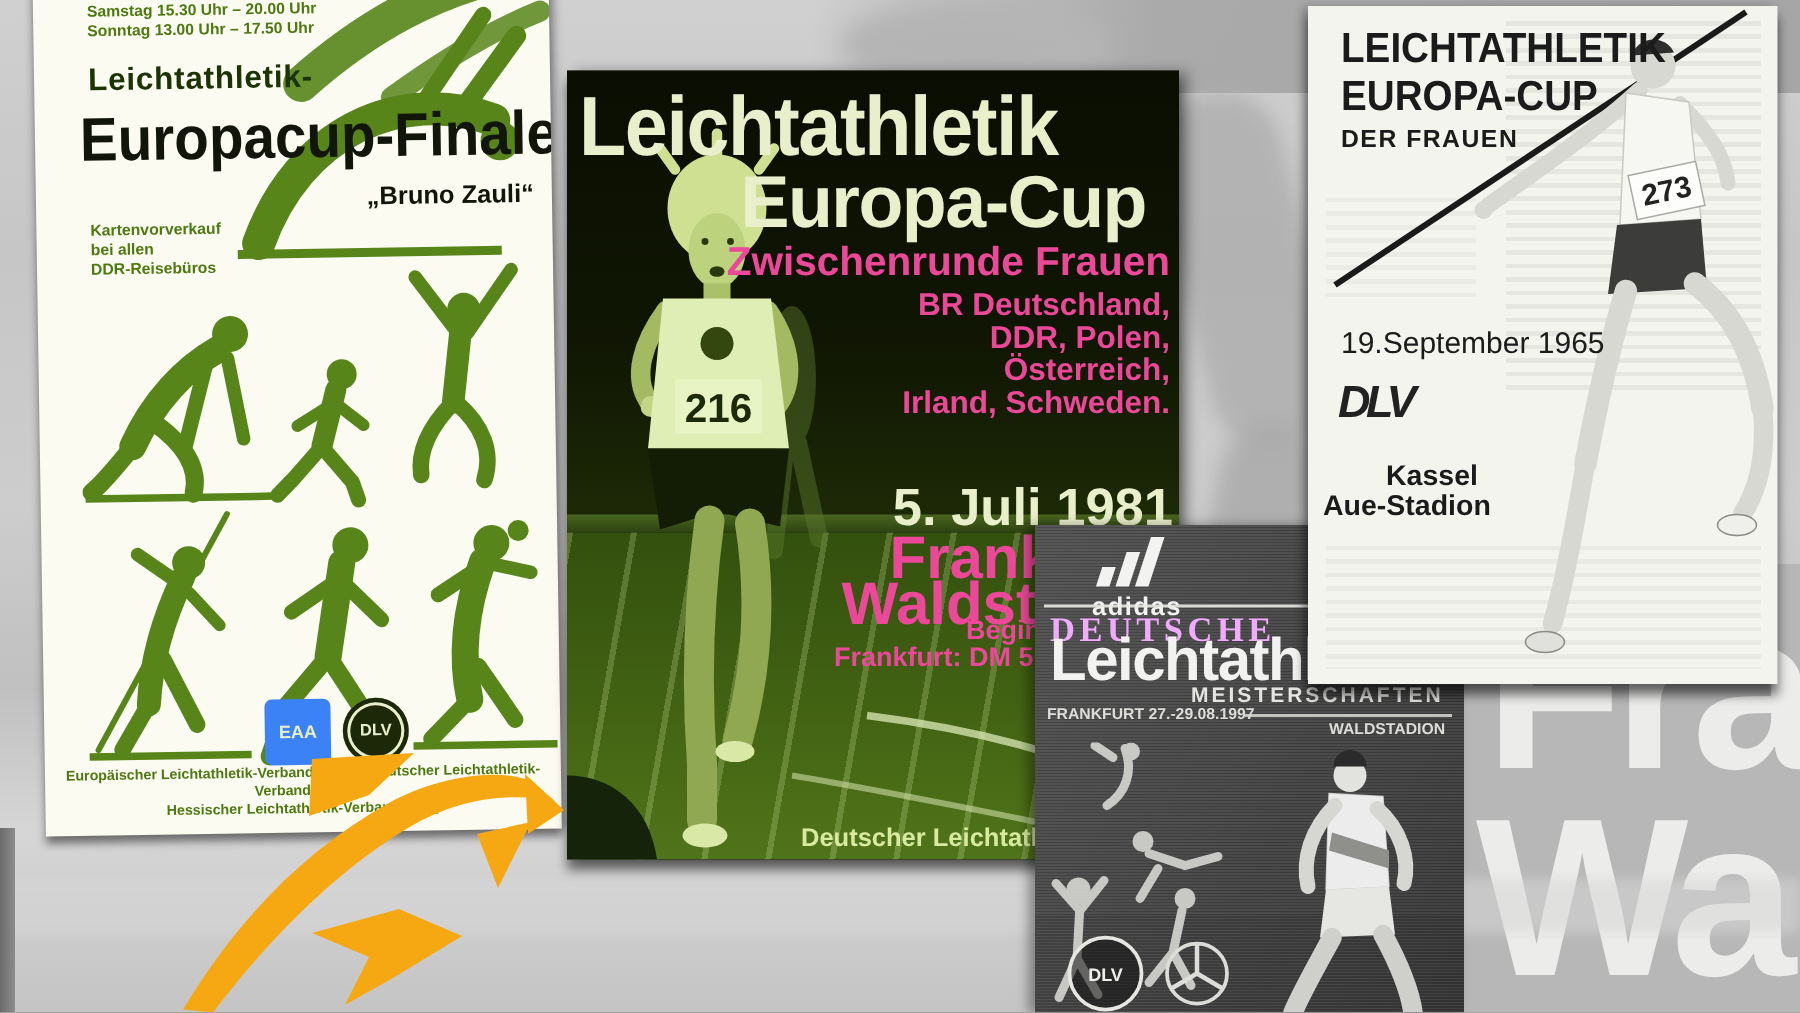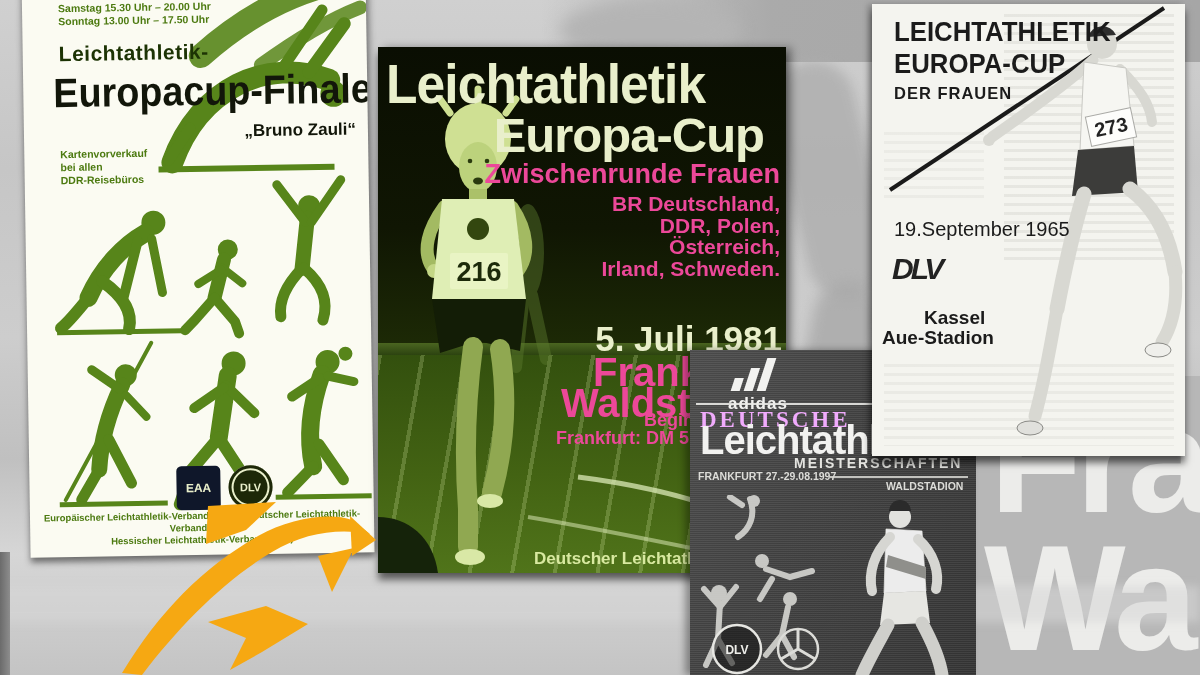--- a/index.html
+++ b/index.html
@@ -30,21 +30,21 @@
       transform:rotate(-0.9deg);transform-origin:50% 50%;z-index:2;
       box-shadow:0 5px 6px rgba(40,40,40,.55),4px 0 6px rgba(40,40,40,.25);}
   .pl-green{color:#4c7a10;font-weight:700;}
   .pl-schedule{left:36px;top:30px;font-size:10.5px;line-height:13px;}
   .pl-title-small{left:36px;top:70px;font-size:21px;font-weight:800;color:#1c3304;letter-spacing:.5px;}
   .pl-title-large{left:30px;top:98px;font-size:41px;font-weight:800;color:#12160a;white-space:nowrap;}
   .cond{display:inline-block;transform:scaleX(.92);transform-origin:0 50%;}
   .pl-subtitle{right:12px;top:152px;font-size:17px;font-weight:800;color:#12160a;}
   .pl-ticket{left:36px;top:176px;font-size:10.5px;line-height:13px;}
   .pl-logos{left:147px;top:496px;display:flex;gap:8px;align-items:center;}
-  .pl-logo-sq{width:44px;height:44px;background:#0f172a;border-radius:5px;color:#e9efcb;
+  .pl-logo-sq{width:44px;height:44px;background:#3b82f6;border-radius:5px;color:#e9efcb;
       font-size:12px;font-weight:800;display:flex;align-items:center;justify-content:center;}
   .pl-logo-ci{width:44px;height:44px;background:#1d2808;border-radius:50%;color:#e9efcb;
       font-size:11px;font-weight:800;display:flex;align-items:center;justify-content:center;
       box-shadow:inset 0 0 0 3px #1d2808,inset 0 0 0 5px #e9efcb;}
   .pl-footer{left:0;top:540px;width:344px;text-align:center;font-size:9.5px;line-height:12px;}
   
   .poster-center{left:378px;top:47px;width:408px;height:526px;background:#0c1103;z-index:3;
       box-shadow:0 7px 7px rgba(0,0,0,.5),6px 0 8px rgba(0,0,0,.3);}
   .pc-sky{position:absolute;left:0;top:0;width:408px;height:302px;
       background:linear-gradient(180deg,#0a0e02 0%,#101603 60%,#1d2a06 100%);}

